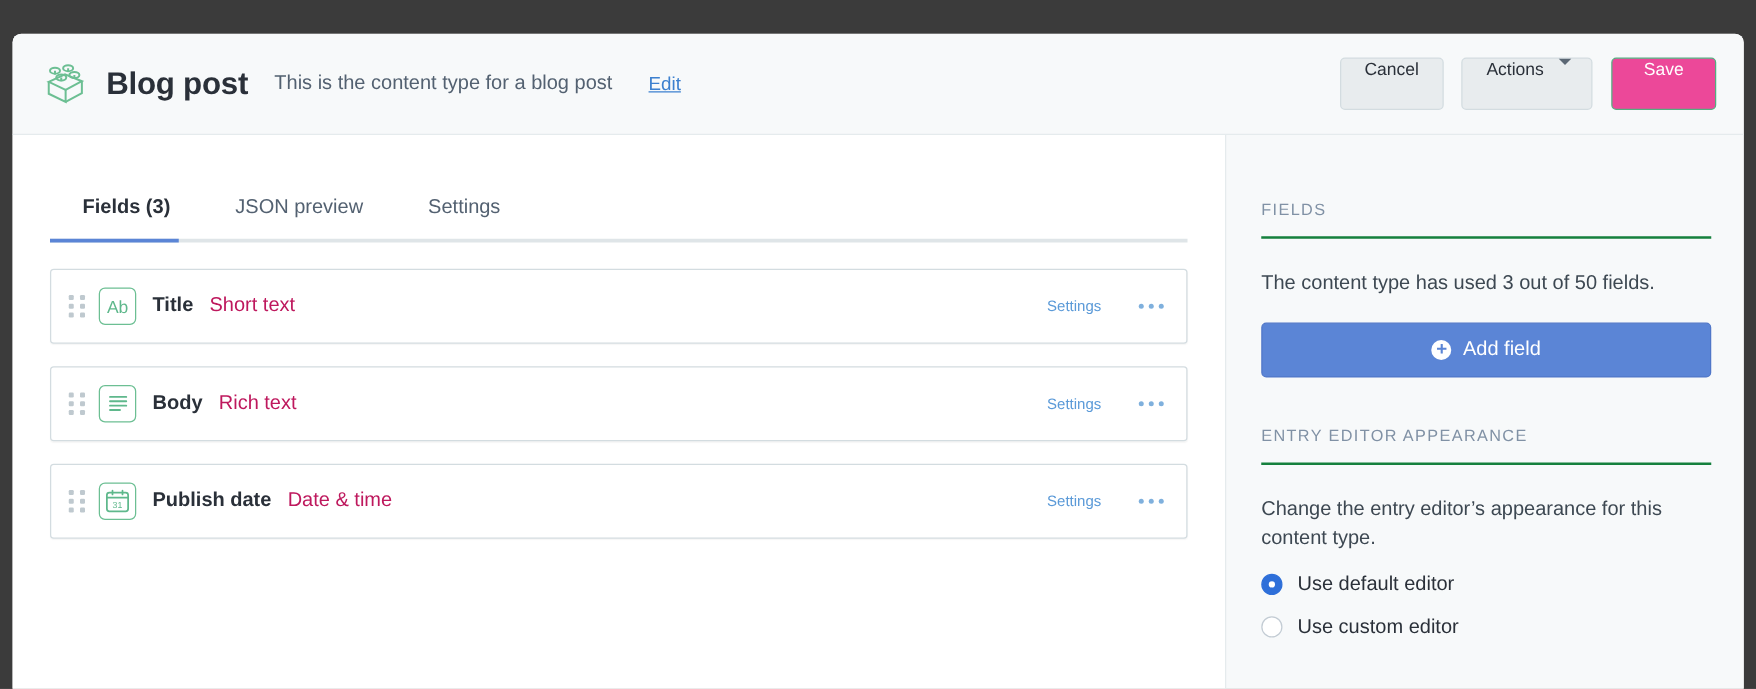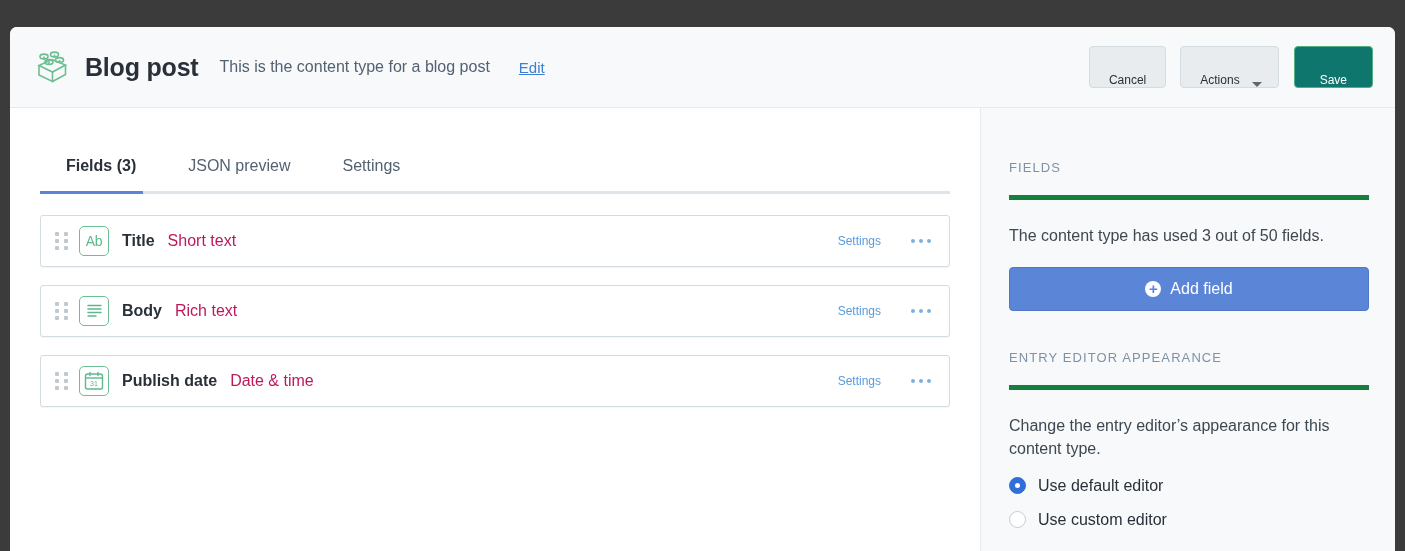--- a/index.html
+++ b/index.html
@@ -37,36 +37,36 @@
   }
   .page-desc {
     font-size: 16px; color: #536171; margin-left: 21px; white-space: nowrap;
   }
   .edit-link {
     font-size: 15px; color: #3c80cf; text-decoration: underline;
     margin-left: 29px; cursor: pointer; white-space: nowrap;
   }
   .header-spacer { flex: 1 1 auto; }
   .btn {
-    height: 42px; border-radius: 4px; font-size: 12px;
-    display: inline-flex; align-items: flex-end; justify-content: center;
+    height: 42px; border-radius: 4px; font-size: 14px;
+    display: inline-flex; align-items: flex-start; justify-content: center;
     cursor: pointer; white-space: nowrap; user-select: none;
   }
   .btn-secondary {
     background: #e8ecee; border: 1px solid #d3dce0; color: #2a3039;
     padding: 0 19px; margin-left: 14px;
   }
   .btn-actions { padding: 0 16px 0 19px; }
   .chev {
     width: 0; height: 0; margin-left: 12px;
     border-left: 5px solid transparent; border-right: 5px solid transparent;
     border-top: 5px solid #5b6774;
   }
   .btn-primary {
-    background: #0f766e; color: #ffffff; border: 1px solid #54ae80;
+    background: #ec4899; color: #ffffff; border: 1px solid #54ae80;
     padding: 0 25px; margin-left: 15px;
   }
 
   
   .body-wrap { flex: 1 1 auto; display: flex; min-height: 0; }
   .main-col { flex: 1 1 auto; background: #ffffff; padding: 0 30px; position: relative; }
   .side-col {
     flex: 0 0 415px; background: #f7f9fa;
     border-left: 1px solid #e5ebed; padding: 52px 26px 0 28px;
   }
@@ -80,21 +80,21 @@
   .tab.active { color: #2a3039; font-weight: bold; }
   .tab-track { height: 3px; background: #dfe5e8; position: relative; }
   .tab-underline {
     position: absolute; left: 0; top: 0; height: 3px;
     width: 103px; background: #5b85d6;
   }
 
   
   .fields-list { margin-top: 21px; }
   .field-row {
-    height: 52px; background: #ffffff;
+    height: 60px; background: #ffffff;
     border: 1px solid #d3dce0; border-radius: 3px;
     display: flex; align-items: center;
     padding: 0 16px 0 10px; margin-bottom: 18px;
     box-shadow: 0 1px 1px rgba(0,0,0,0.04);
   }
   .drag-handle {
     width: 20px; height: 18px; flex: 0 0 20px;
     display: grid; grid-template-columns: repeat(2, 4px);
     grid-template-rows: repeat(3, 4px);
     gap: 3px 5px; align-content: center; justify-content: center;
@@ -114,21 +114,21 @@
   .settings-link { font-size: 12px; color: #5b9ad8; cursor: pointer; white-space: nowrap; }
   .more-dots {
     margin-left: 28px; display: flex; gap: 4px; align-items: center;
     cursor: pointer; padding: 6px 2px;
   }
   .more-dots i { width: 4px; height: 4px; border-radius: 50%; background: #7fb0dd; display: block; }
 
   
   .side-heading {
     font-size: 13px; color: #8091a5; letter-spacing: 1.1px;
-    padding-bottom: 20px; border-bottom: 5px solid #15803d; white-space: nowrap;
+    padding-bottom: 14px; border-bottom: 2px solid #15803d; white-space: nowrap;
   }
   .side-text { font-size: 16px; color: #3d4852; line-height: 1.45; margin-top: 24px; }
   .add-field-btn {
     margin-top: 20px; height: 44px; width: 100%;
     background: #5b85d6; border: 1px solid #5077c8; border-radius: 4px;
     color: #ffffff; font-size: 16px; cursor: pointer;
     display: flex; align-items: center; justify-content: center;
   }
   .plus-circle {
     width: 16px; height: 16px; border-radius: 50%; background: #ffffff;

